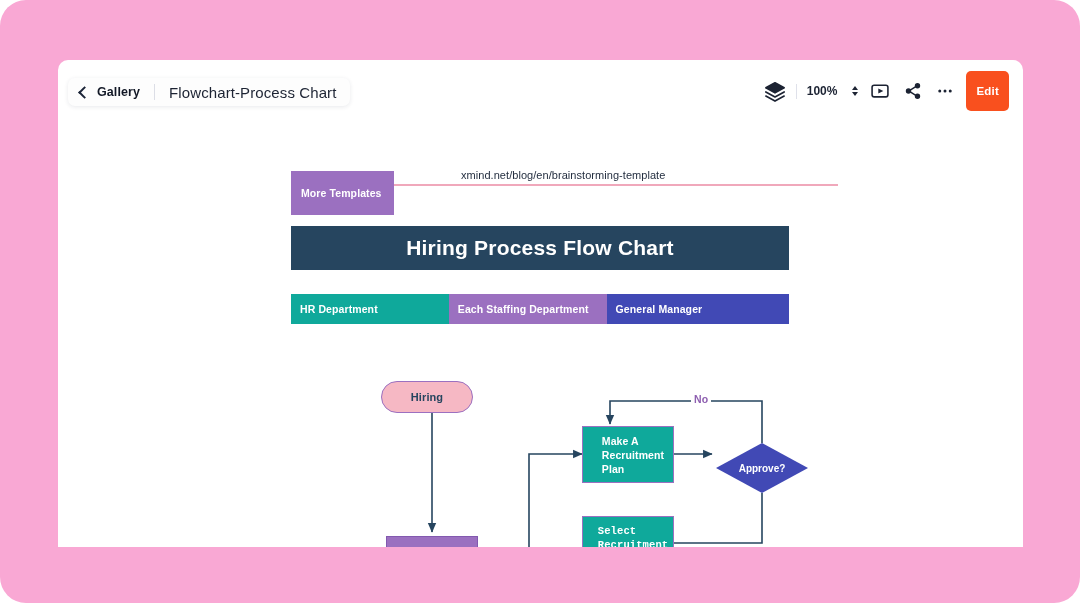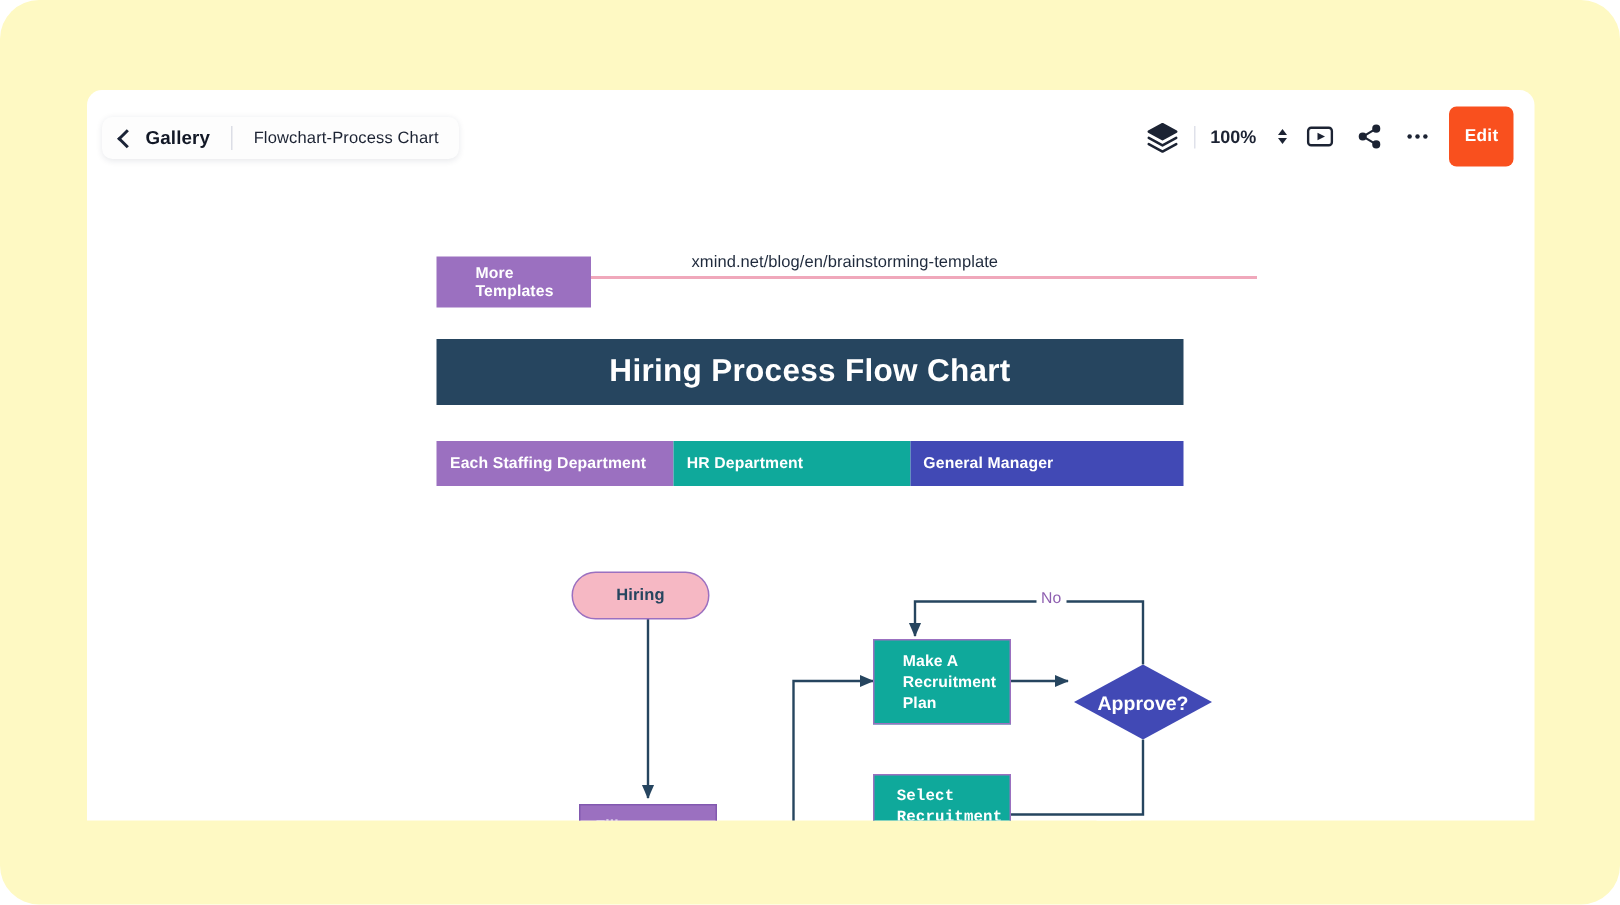--- a/index.html
+++ b/index.html
@@ -13,21 +13,21 @@
 
   body {
     background: #ffffff;
   }
 
   
   #app-canvas {
     position: absolute;
     left: 0; top: 0;
     width: 1080px; height: 603px;
-    background: #fef9c3;
+    background: #f9a8d4;
     border-radius: 26px;
   }
 
   
   #app-window {
     position: absolute;
     left: 58px; top: 60px;
     width: 965px; height: 487px;
     background: #ffffff;
     border-radius: 10px 10px 0 0;
@@ -66,21 +66,21 @@
     font-weight: bold;
     color: #121826;
     letter-spacing: .1px;
   }
   .bc-sep {
     width: 1px; height: 16px;
     background: #dcdee6;
     margin: 0 14px;
   }
   .bc-title {
-    font-size: 11px;
+    font-size: 15px;
     color: #1c2333;
     letter-spacing: .1px;
   }
 
   
   #toolbar {
     position: absolute;
     right: 14px; top: 17px;
     height: 28px;
     display: flex;
@@ -126,28 +126,28 @@
     letter-spacing:.2px;
   }
 
   
   #content { position:absolute; left:0; top:62px; width:965px; height:425px; }
 
   
   #more-templates {
     position: absolute;
     left: 233px; top: 49px;
-    width: 103px; height: 34px;
+    width: 103px; height: 44px;
     background: #9b70c0;
     color: #ffffff;
     font-size: 10.5px;
     font-weight: bold;
     display: flex;
     align-items: center;
-    padding-left: 26px;
+    padding-left: 10px;
     cursor: pointer;
     letter-spacing:.1px;
   }
   #pink-rule {
     position: absolute;
     left: 336px; top: 62px;
     width: 444px; height: 2px;
     background: #f0a8bb;
   }
   #template-url {
@@ -234,27 +234,27 @@
   #node-approve .dia {
     position:absolute; left:0; top:0;
     width:92px; height:50px;
     background:#4149b5;
     clip-path: polygon(50% 0, 100% 50%, 50% 100%, 0 50%);
   }
   #node-approve .lbl {
     position:absolute; left:0; top:0;
     width:92px; height:50px;
     display:flex; align-items:center; justify-content:center;
-    color:#ffffff; font-size:13px; font-weight:bold;
+    color:#ffffff; font-size:10px; font-weight:bold;
   }
 
   .edge-label {
     position:absolute;
     font-size:10.5px;
-    font-weight:normal;
+    font-weight:bold;
     color:#8e5fb0;
     background:#ffffff;
     padding:0 3px;
     letter-spacing:.1px;
   }
 
   
   #bottom-mask {
     position:absolute; left:0; bottom:0; width:965px; height:0px;
   }
@@ -326,22 +326,22 @@
 
     <div id="content">
 
       <div id="more-templates">More Templates</div>
       <div id="pink-rule"></div>
       <div id="template-url">xmind.net/blog/en/brainstorming-template</div>
 
       <div id="chart-title">Hiring Process Flow Chart</div>
 
       <div id="lanes">
+        <div class="lane l1">HR Department</div>
         <div class="lane l0">Each Staffing Department</div>
-        <div class="lane l1">HR Department</div>
         <div class="lane l2">General Manager</div>
       </div>
 
       <div id="flow">
 
         <svg width="560" height="330">
           <defs>
             <marker id="ah" markerWidth="7" markerHeight="7" refX="5.6" refY="3" orient="auto" markerUnits="strokeWidth">
               <path d="M0,0.4 L6,3 L0,5.6 z" fill="#26455f"></path>
             </marker>

